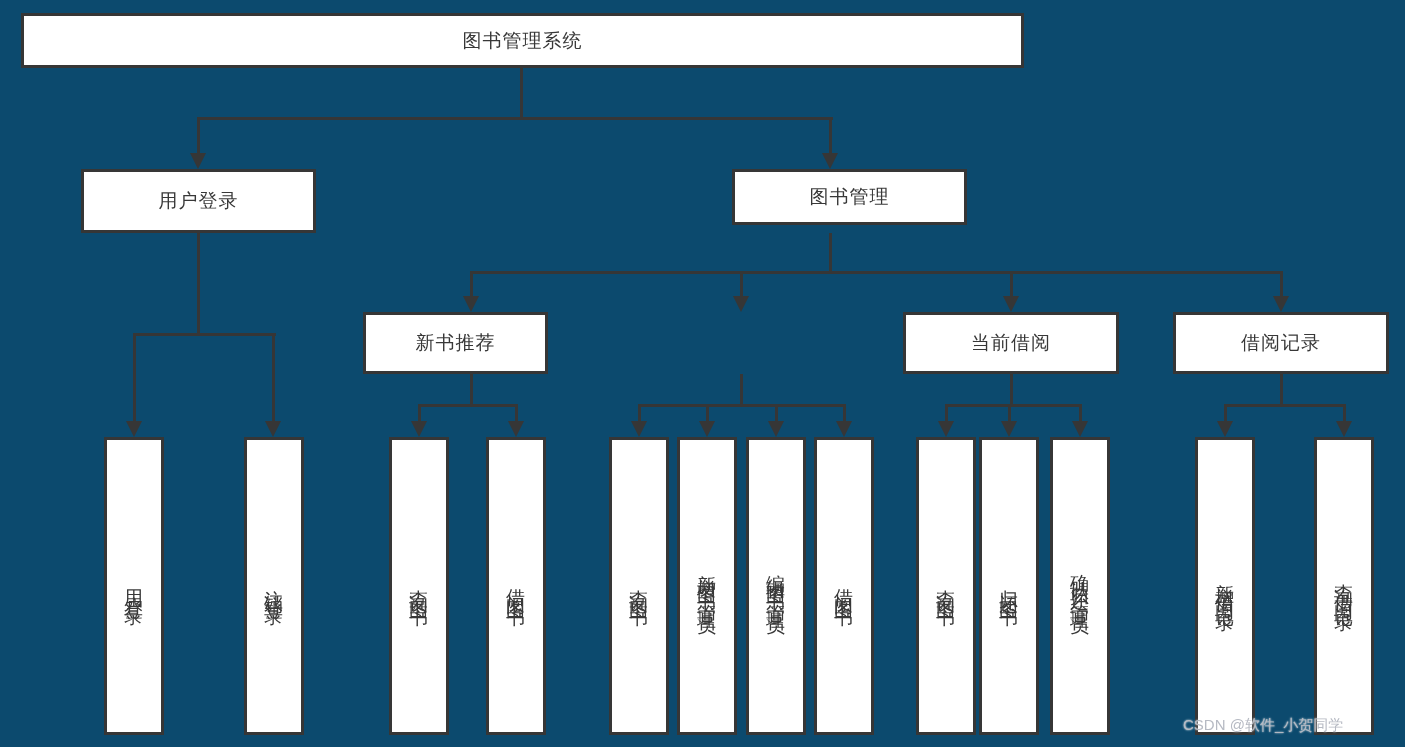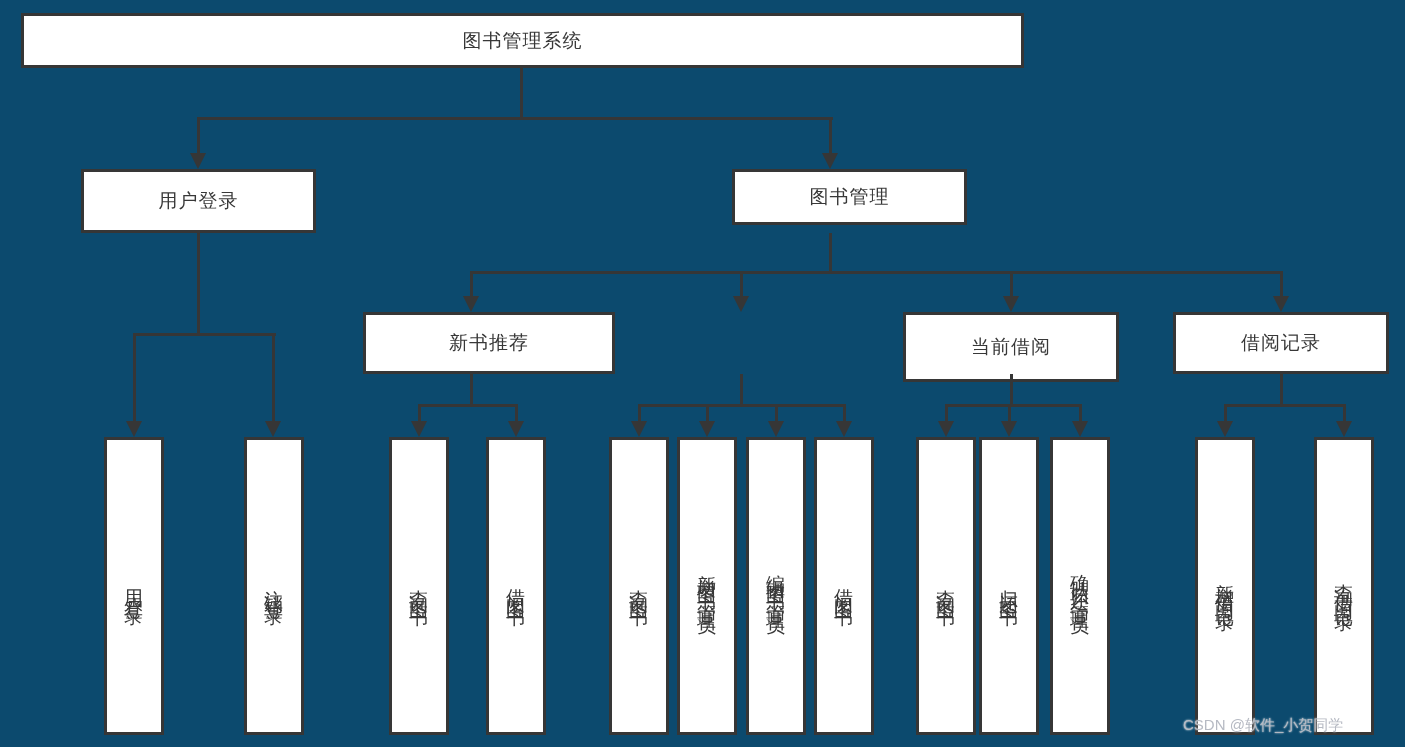--- a/index.html
+++ b/index.html
@@ -54,22 +54,22 @@
 </head>
 <body>
 
 <div id="stage">
 
   <div class="node" style="left:21px;top:13px;width:1003px;height:55px;">图书管理系统</div>
 
   <div class="node" style="left:81px;top:169px;width:235px;height:64px;">用户登录</div>
   <div class="node" style="left:684px;top:169px;width:235px;height:56px;margin-left:48px;">图书管理</div>
 
-  <div class="node" style="left:363px;top:312px;width:252px;height:62px;">新书推荐</div>
-  <div class="node" style="left:903px;top:312px;width:216px;height:70px;">当前借阅</div>
+  <div class="node" style="left:363px;top:312px;width:185px;height:62px;">新书推荐</div>
+  <div class="node" style="left:903px;top:312px;width:216px;height:62px;">当前借阅</div>
   <div class="node" style="left:1173px;top:312px;width:216px;height:62px;">借阅记录</div>
 
   <div class="node vnode" style="left:104px;top:437px;width:60px;height:298px;">用户登录</div>
   <div class="node vnode" style="left:244px;top:437px;width:60px;height:298px;">注销登录</div>
   <div class="node vnode" style="left:389px;top:437px;width:60px;height:298px;">查询图书</div>
   <div class="node vnode" style="left:486px;top:437px;width:60px;height:298px;">借阅图书</div>
   <div class="node vnode" style="left:609px;top:437px;width:60px;height:298px;">查询图书</div>
   <div class="node vnode" style="left:677px;top:437px;width:60px;height:298px;">新增图书（管理员）</div>
   <div class="node vnode" style="left:746px;top:437px;width:60px;height:298px;">编辑图书（管理员）</div>
   <div class="node vnode" style="left:814px;top:437px;width:60px;height:298px;">借阅图书</div>

